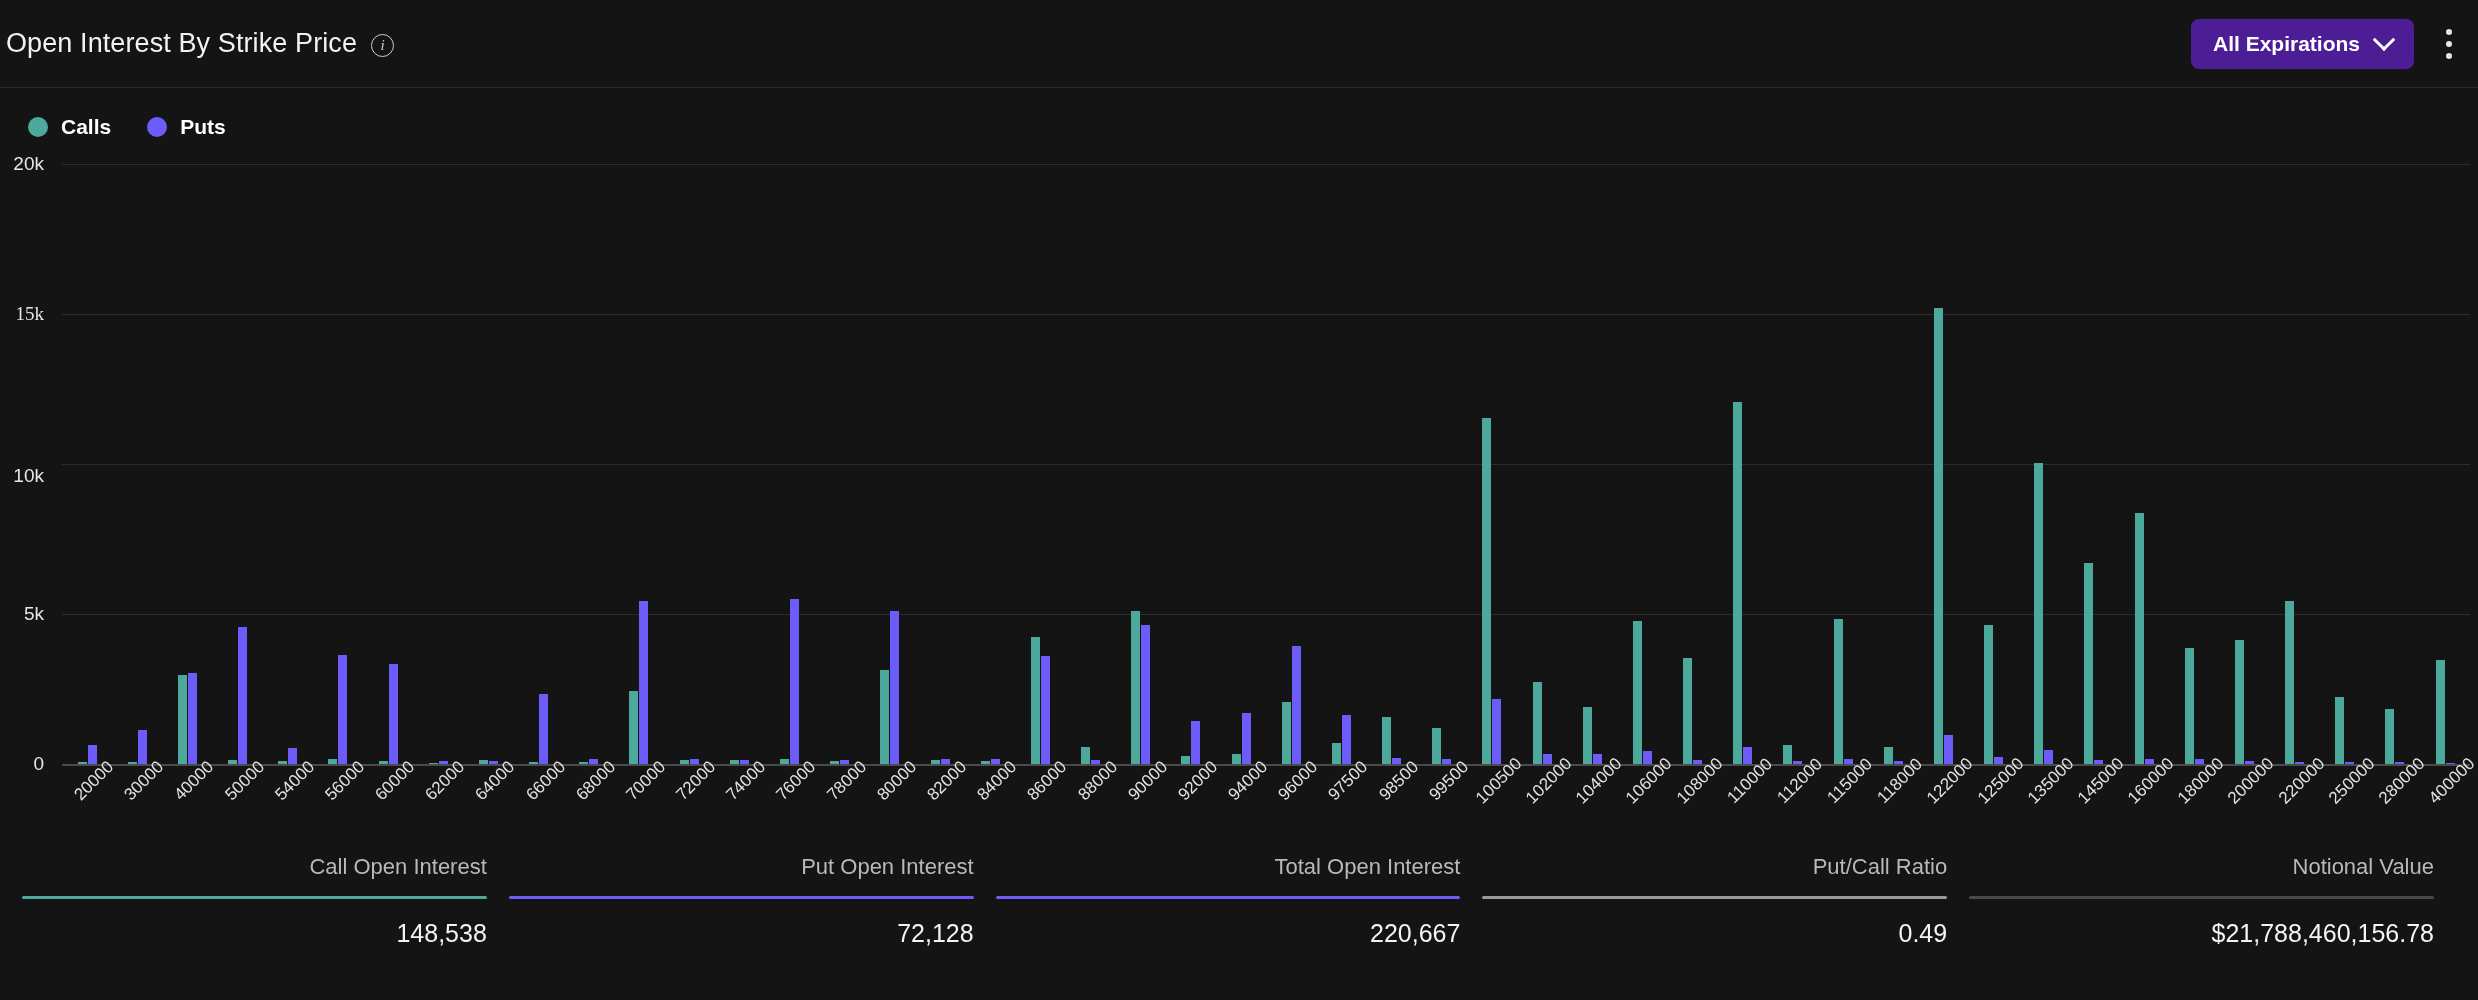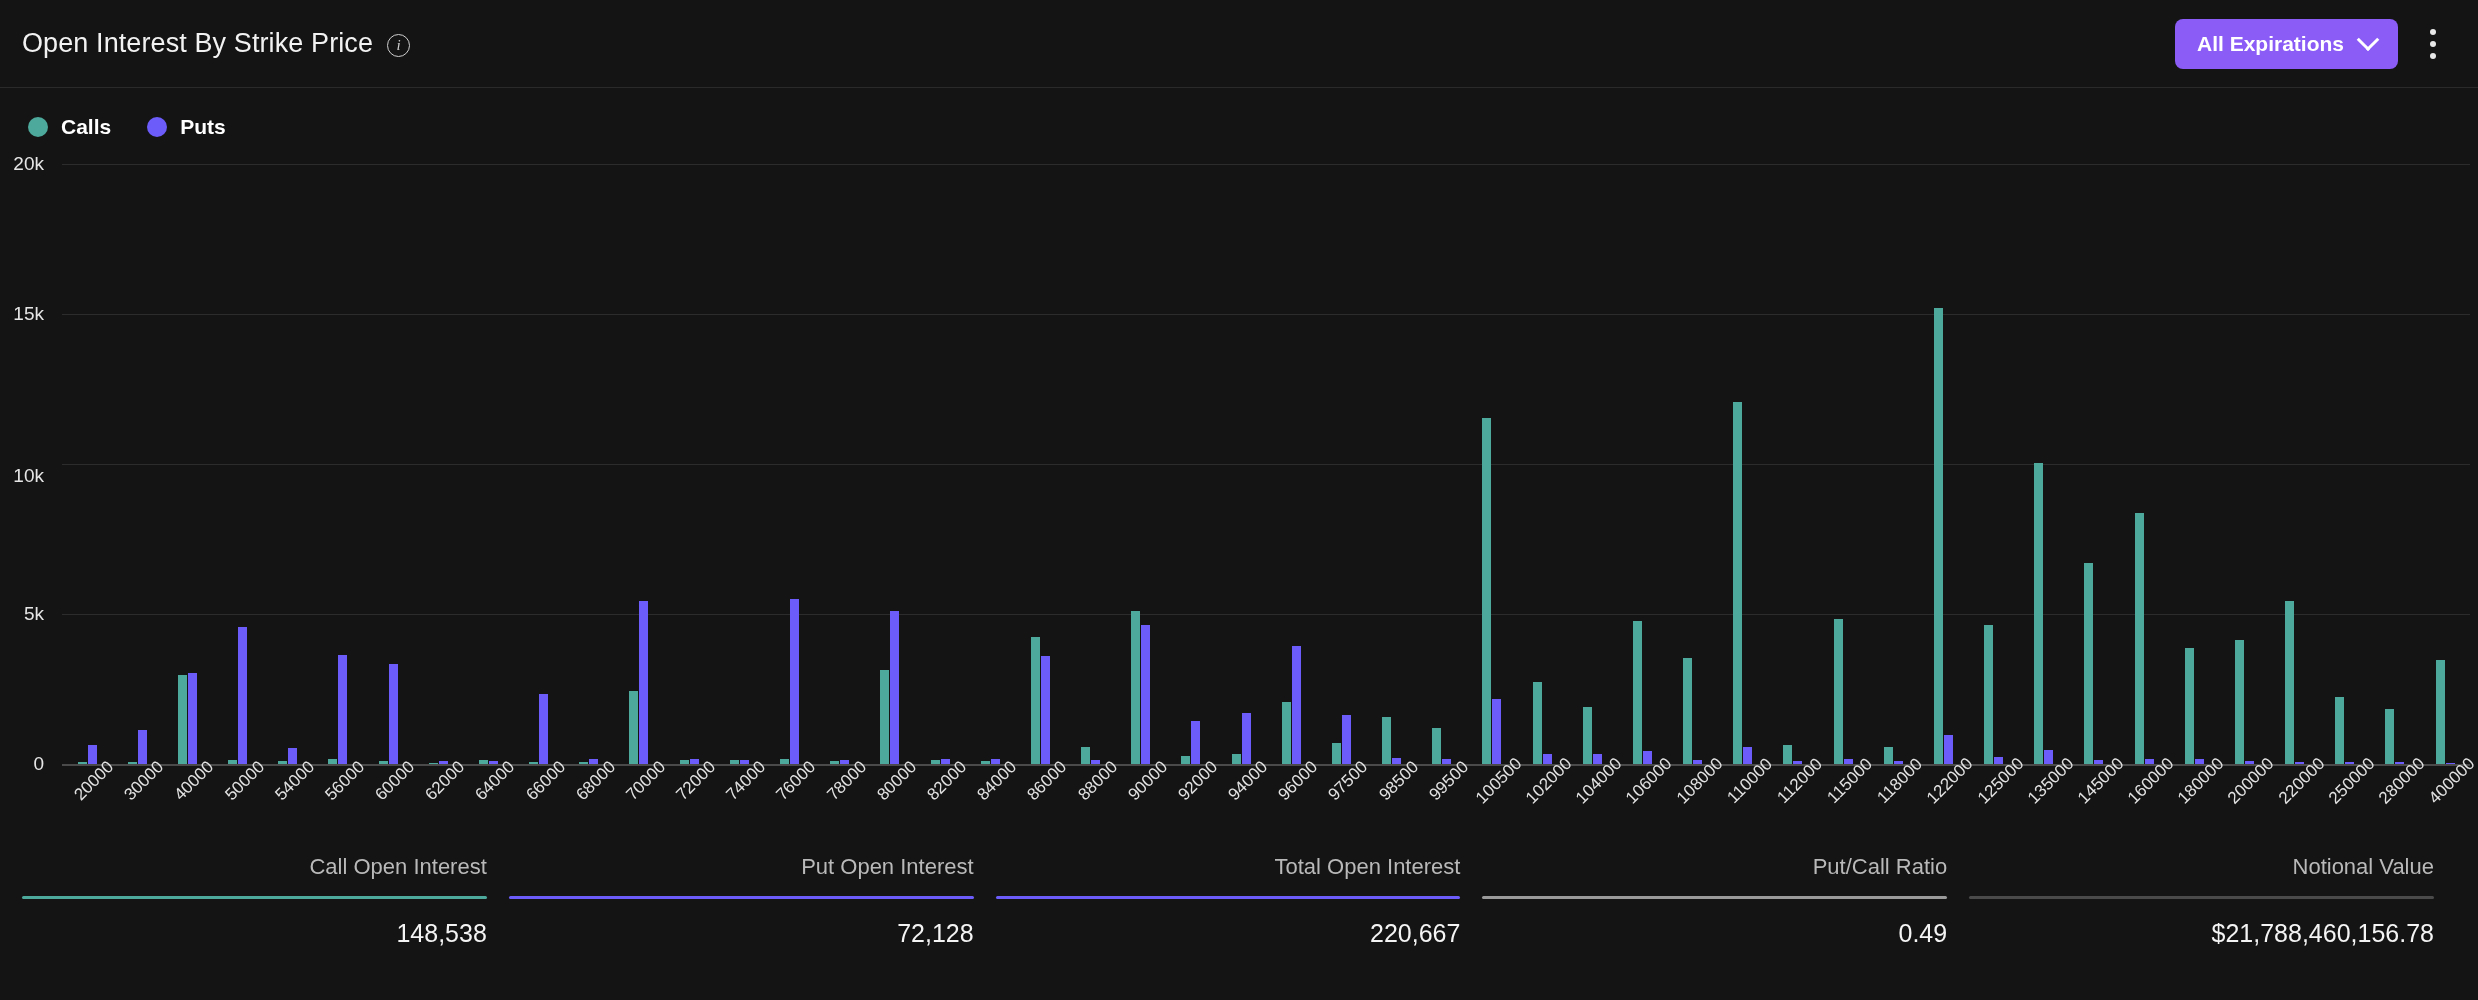--- a/index.html
+++ b/index.html
@@ -11,21 +11,21 @@
     overflow: hidden;
   }
 
   
   .header {
     position: relative;
     height: 88px;
     border-bottom: 1px solid #2a2a2a;
     display: flex;
     align-items: center;
-    padding: 0 22px;
+    padding: 0 6px;
   }
   .title {
     font-size: 27px;
     color: #f2f2f2;
     letter-spacing: .1px;
   }
   .info-icon {
     margin-left: 14px;
     width: 23px; height: 23px;
     border: 1.8px solid #cfcfcf;
@@ -42,21 +42,21 @@
     top: 2px;
     cursor: pointer;
   }
   .header-right {
     margin-left: auto;
     display: flex;
     align-items: center;
     gap: 18px;
   }
   .expirations-btn {
-    background: #8b5cf6;
+    background: #4c1d95;
     border: none;
     border-radius: 8px;
     color: #ffffff;
     font-size: 21px;
     font-weight: bold;
     padding: 13px 22px;
     display: flex;
     align-items: center;
     gap: 16px;
     cursor: pointer;
@@ -217,21 +217,21 @@
 <div class="chart-area">
   <div class="plot">
     <div id="gridlines">
         <div class="gridline zero" style="top: 600px;"></div>
         <span class="ylabel" style="top: 600px;">0</span>
         <div class="gridline" style="top: 450px;"></div>
         <span class="ylabel" style="top: 450px;">5k</span>
         <div class="gridline" style="top: 300px;"></div>
         <span class="ylabel" style="top: 312px;">10k</span>
         <div class="gridline" style="top: 150px;"></div>
-        <span class="ylabel" style="top: 150px;">15k</span>
+        <span class="ylabel" style="top: 150px; font-family: Liberation Serif, serif;">15k</span>
         <div class="gridline" style="top: 0px;"></div>
         <span class="ylabel" style="top: 0px;">20k</span>
       </div>
     <div class="bars" id="bars">
         <div class="group">
           <div class="bar call" style="height: 1.8px; background: rgb(76, 169, 155);"></div>
           <div class="bar put" style="height: 19.2px; background: rgb(108, 92, 250);"></div>
         </div>
         <div class="group">
           <div class="bar call" style="height: 2.1px; background: rgb(76, 169, 155);"></div>

